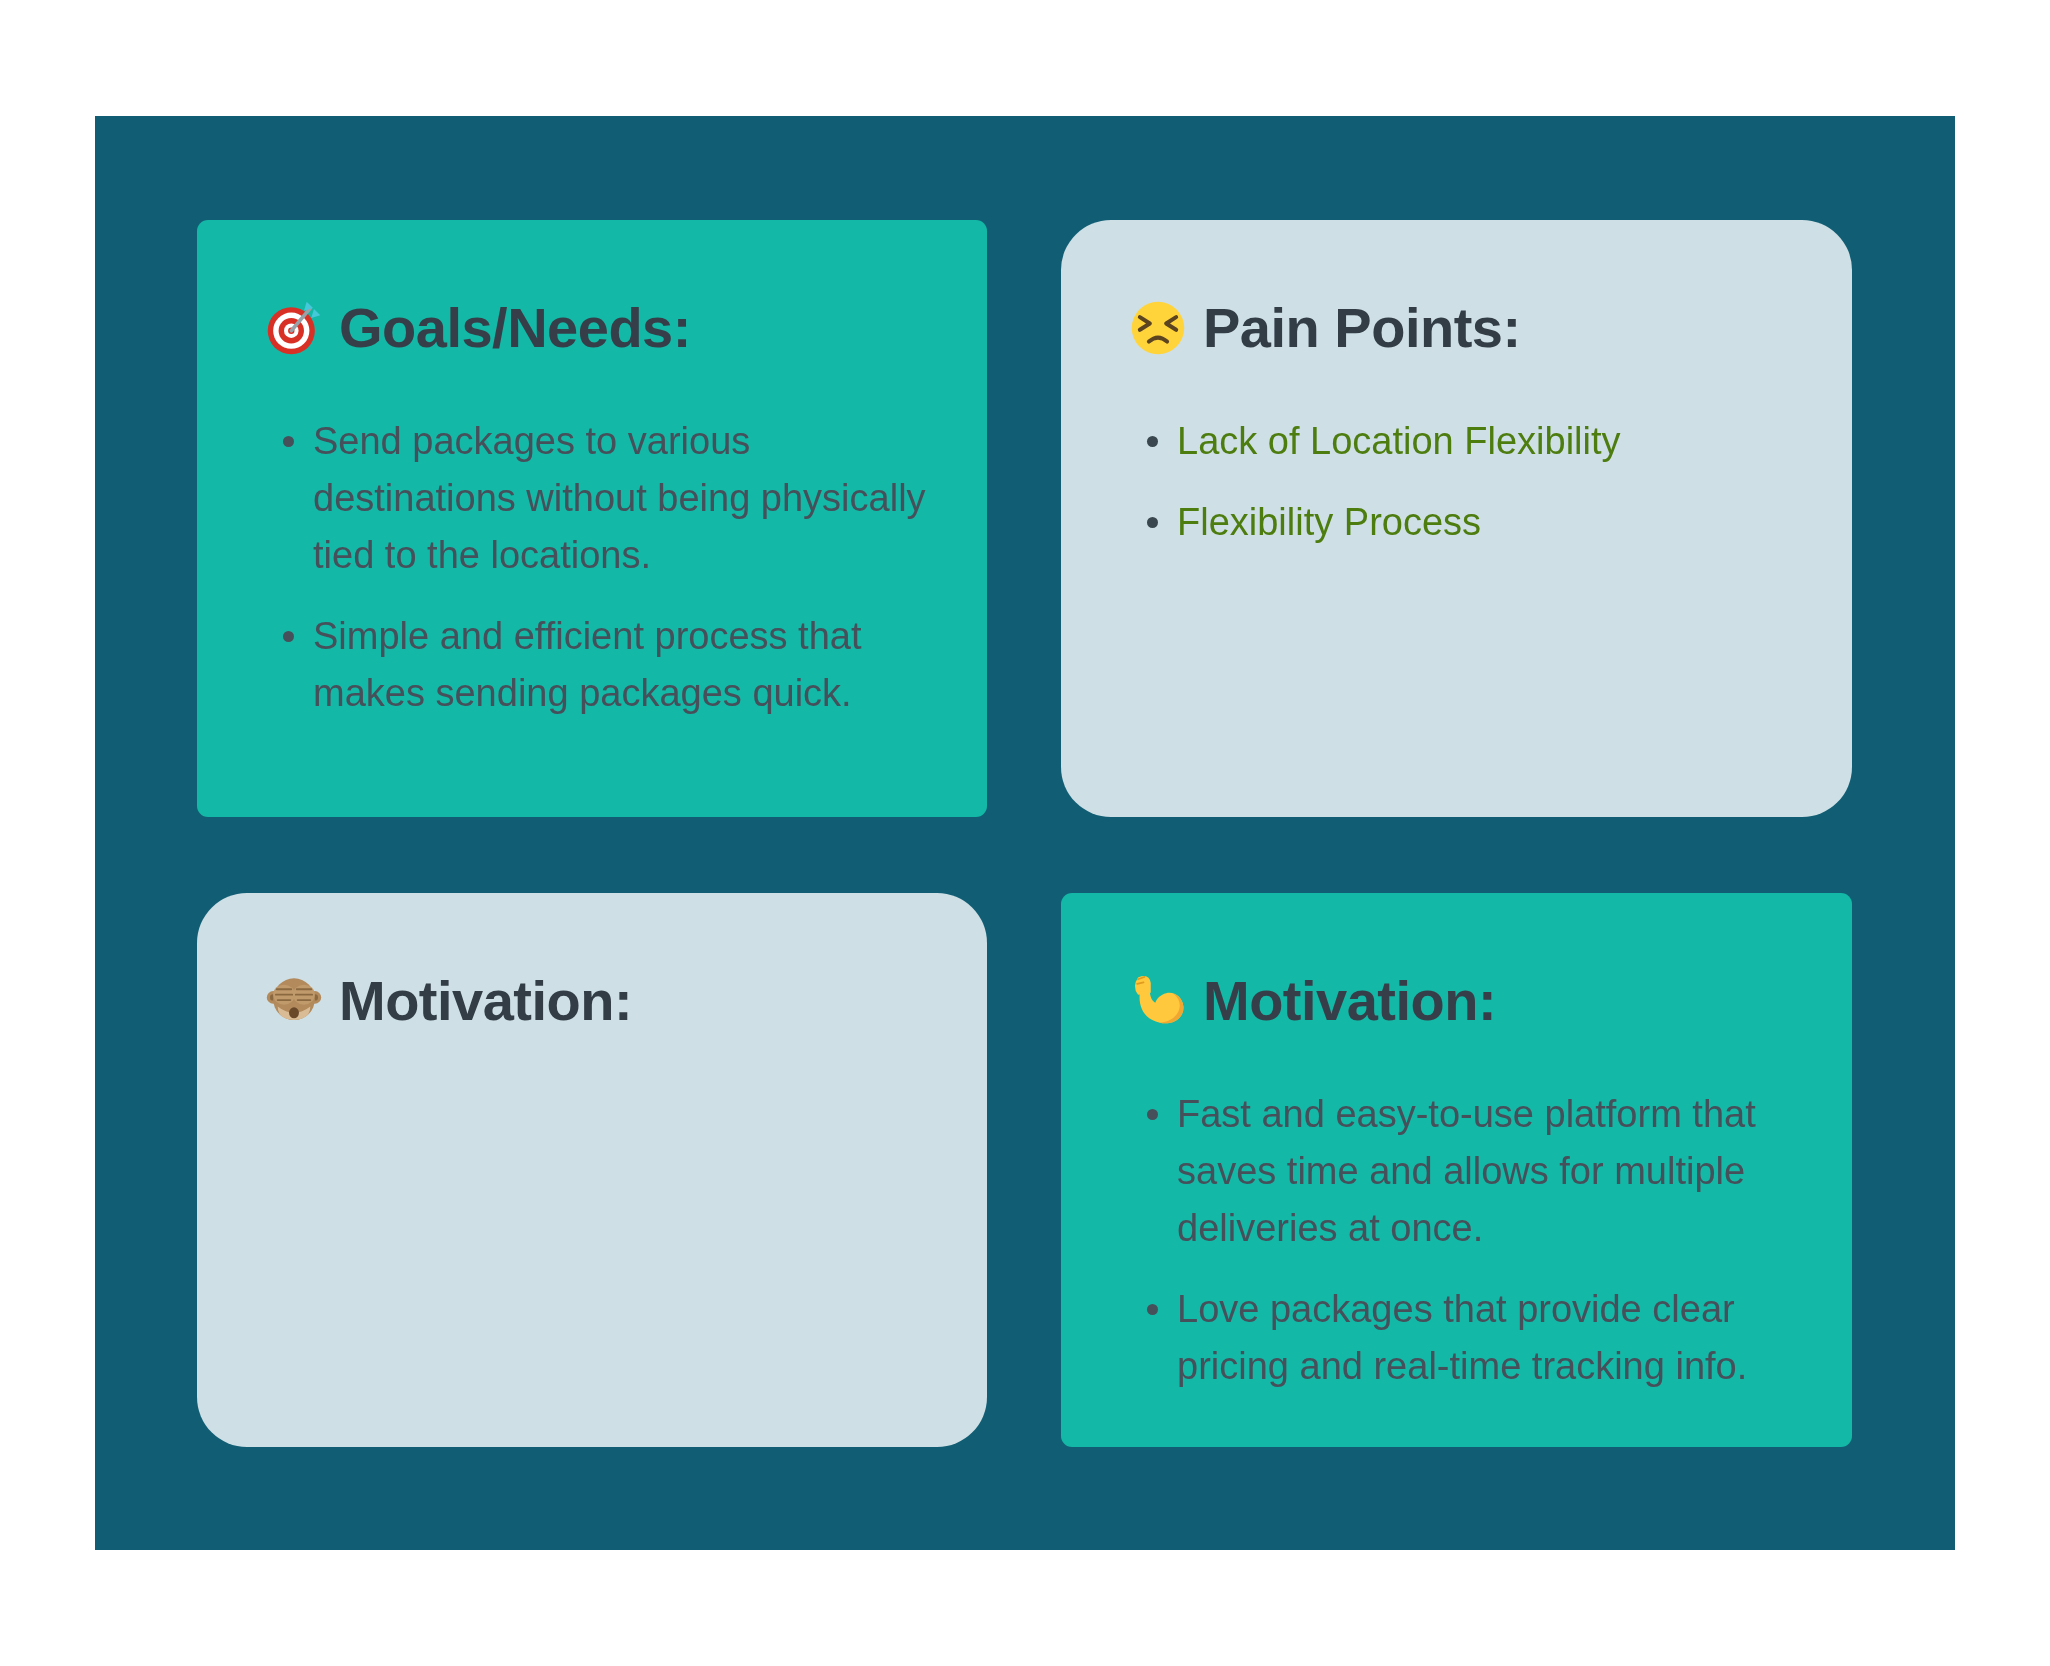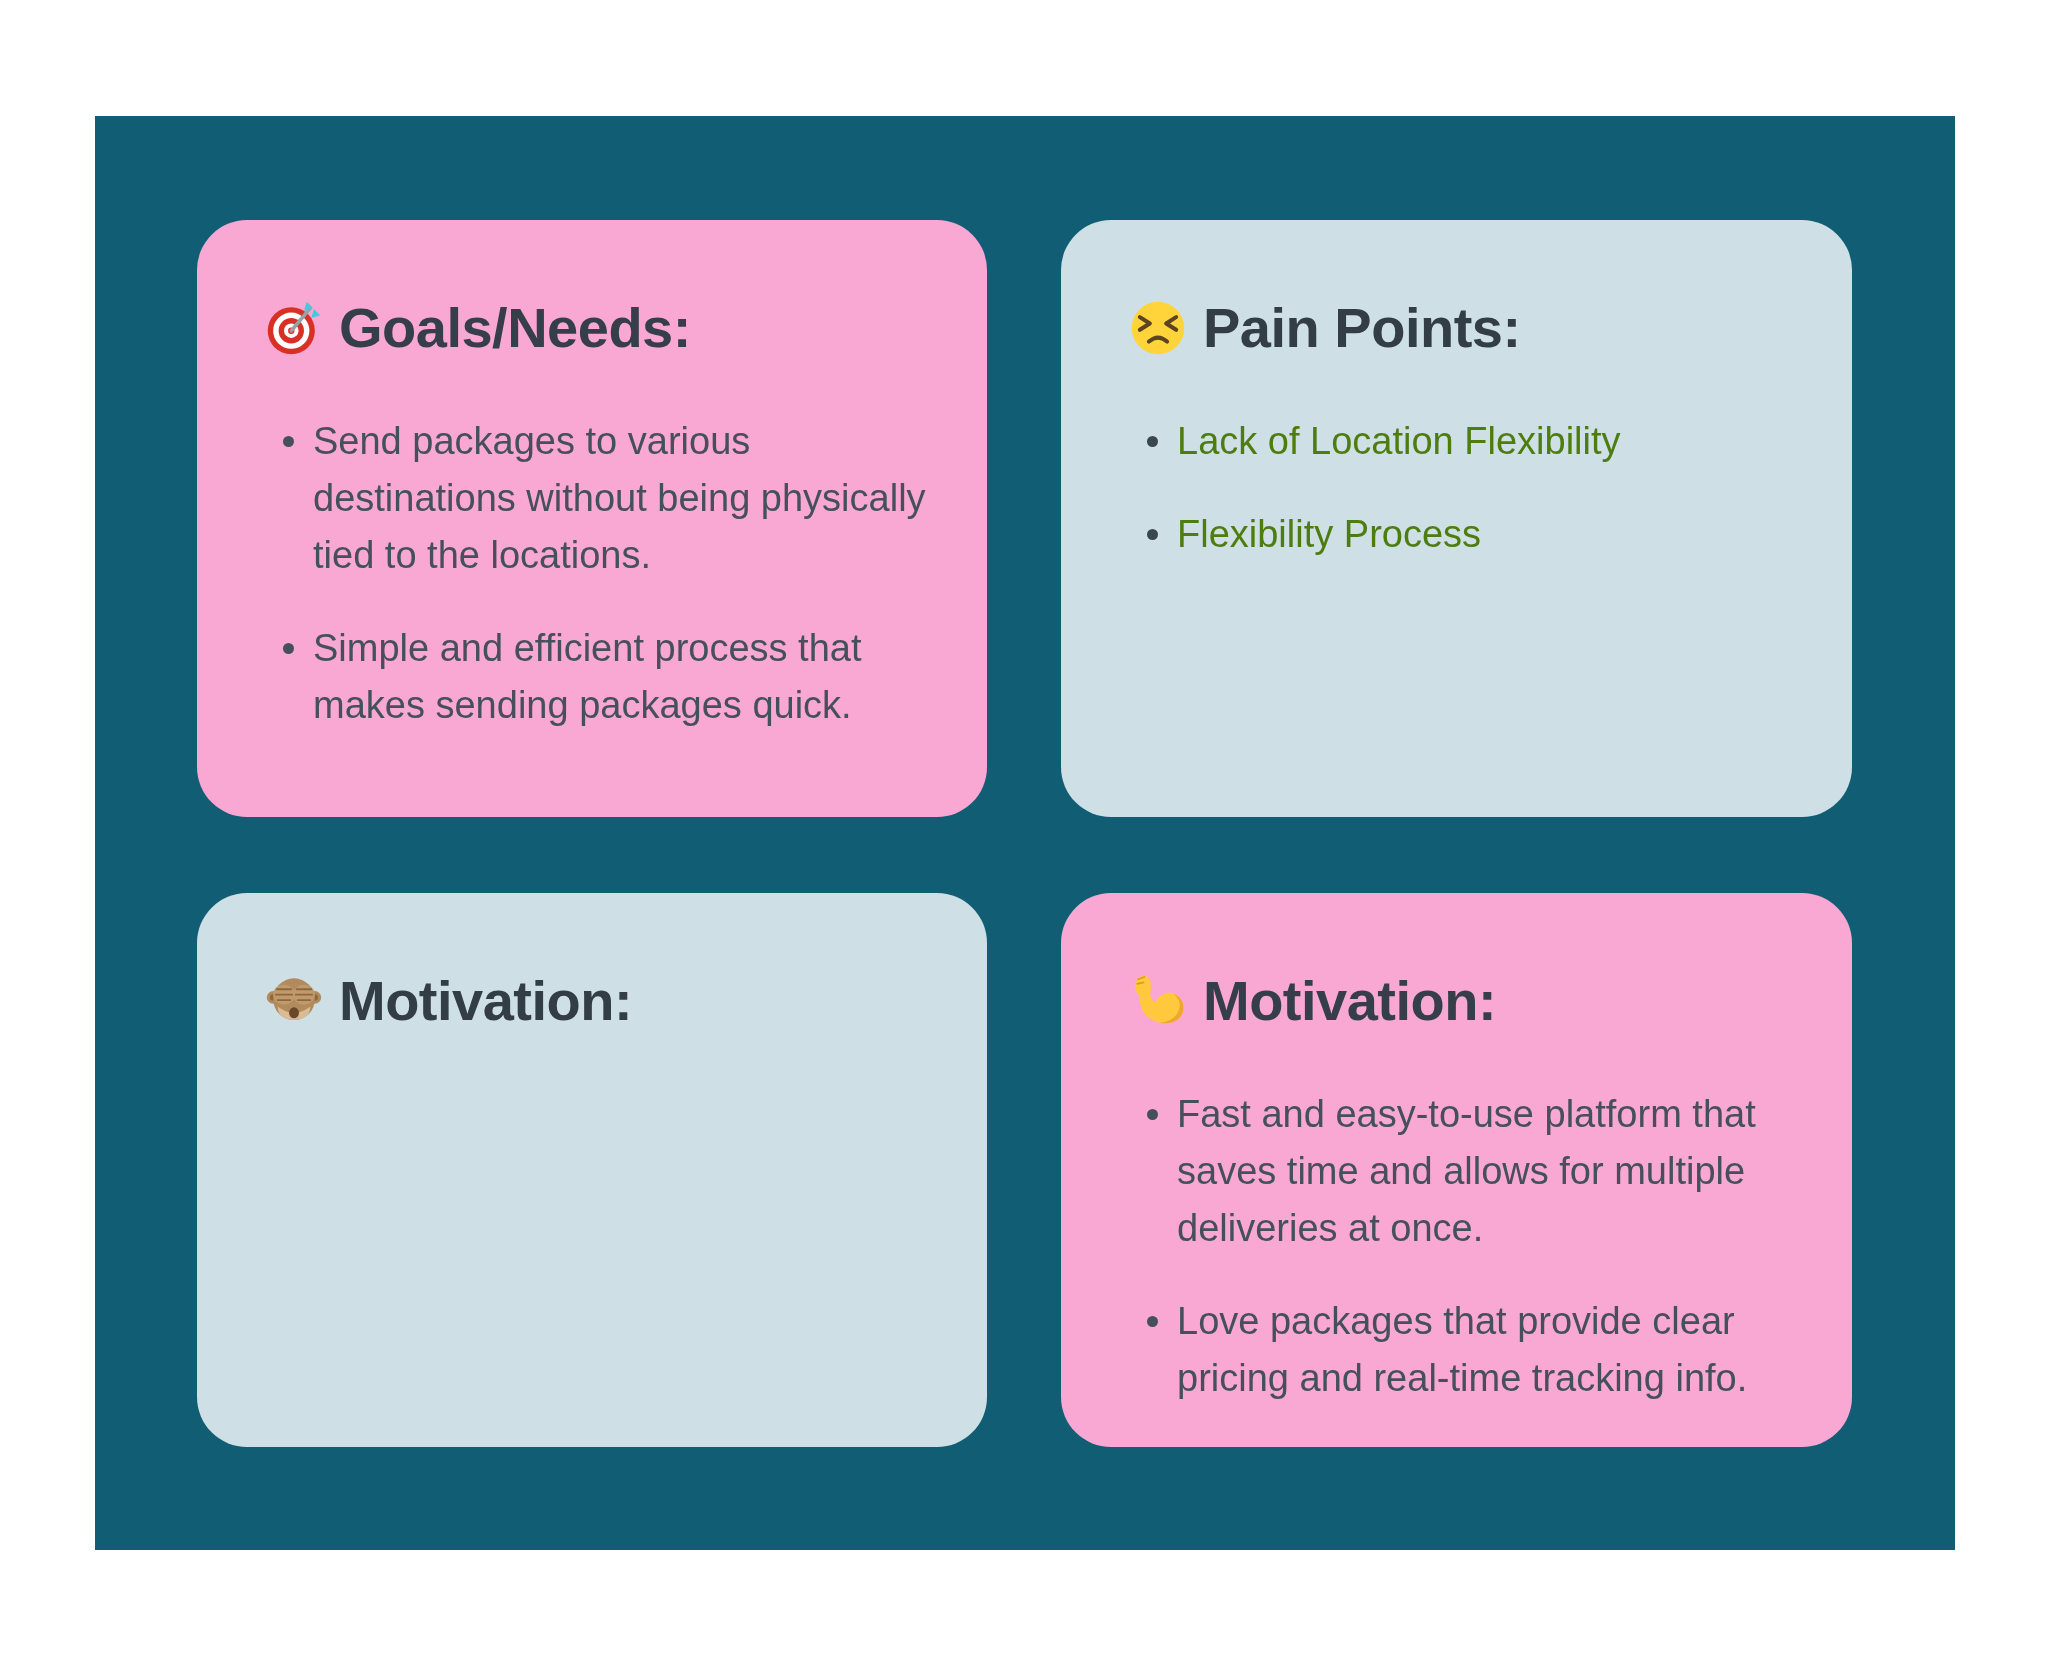--- a/index.html
+++ b/index.html
@@ -21,34 +21,34 @@
     grid-template-columns:790px 791px;
     grid-template-rows:597px 554px;
     column-gap:74px; row-gap:76px;
   }
   .card {
     border-radius:50px;
     padding:74px 50px 40px 68px;
     box-sizing:border-box;
     overflow:hidden;
   }
-  .card.white { background:#f9a8d4; }
+  .card.white { background:#14b8a6;border-radius:11px; }
   .card.blue  { background:#CEDFE6; }
   .card-heading {
     display:flex; align-items:center; gap:16px;
     font-size:56px; font-weight:700; letter-spacing:-0.5px;
     line-height:67px; color:#363F49;
   }
   .blue .card-heading { color:#323D46;text-align:right; }
   .icon { width:58px; height:58px; flex:0 0 58px; }
   ul.bullets {
     list-style:none;
     margin:52px 0 0 0;
     padding:0 0 0 18px;
-    display:flex; flex-direction:column; gap:36px;
+    display:flex; flex-direction:column; gap:24px;
   }
   li.bullet {
     display:flex; align-items:flex-start;
     font-size:38px; line-height:57px;
   }
   .dot {
     width:11px; height:11px; border-radius:50%;
     margin:23px 19px 0 0; flex:0 0 11px;
   }
   .white li.bullet { color:#46505B; }

